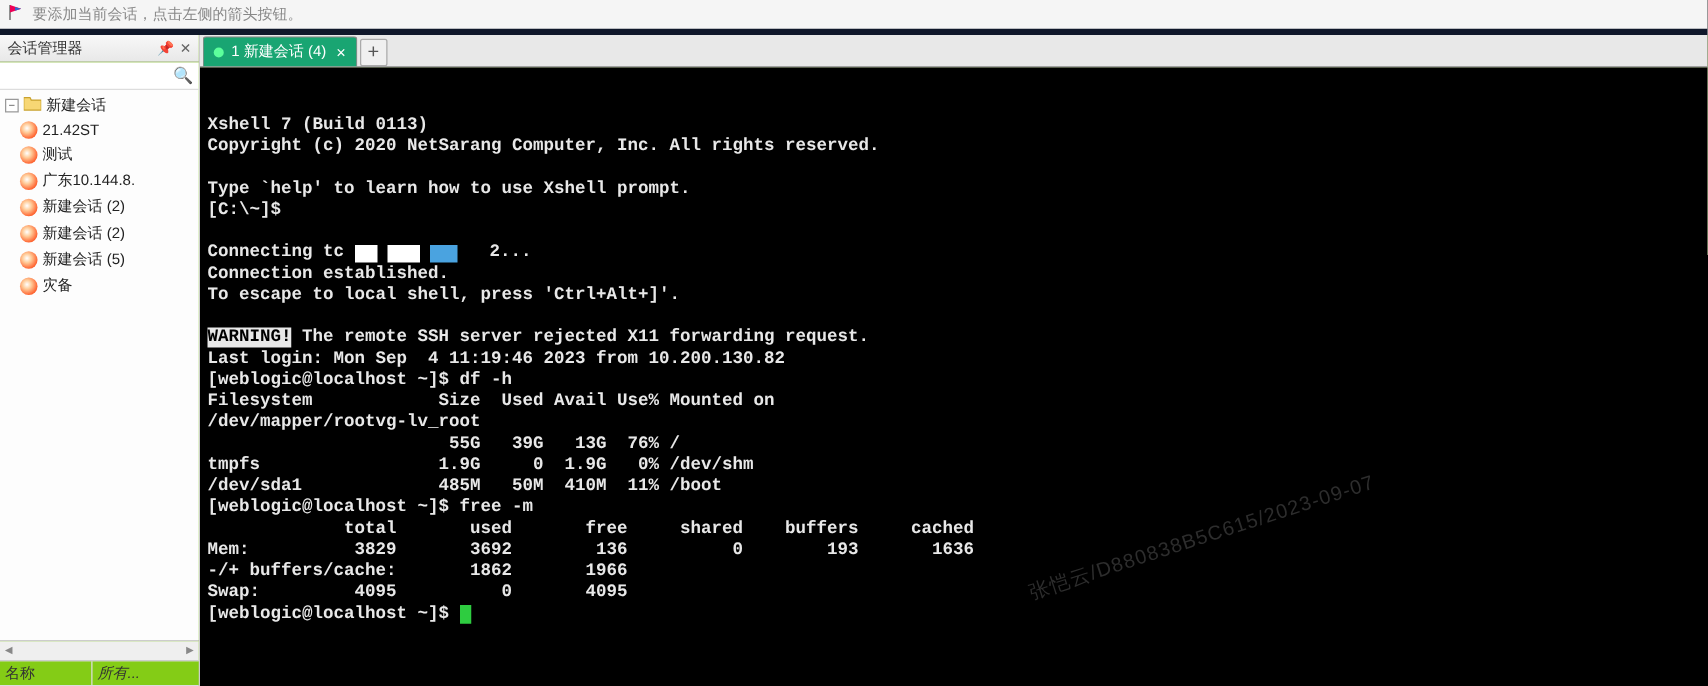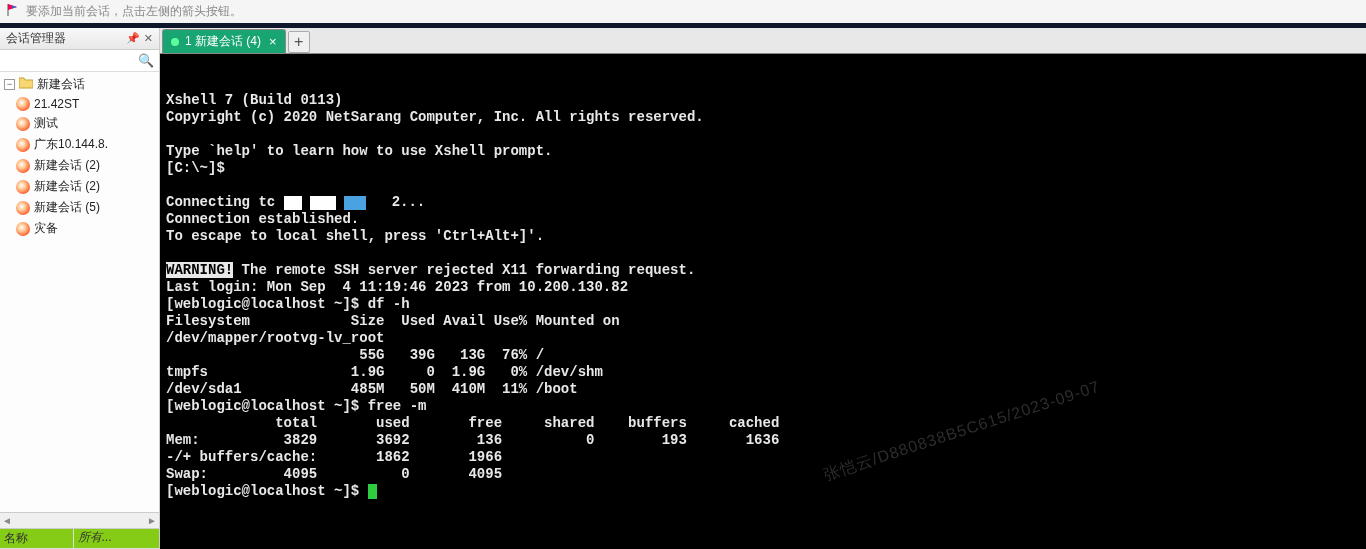--- a/index.html
+++ b/index.html
@@ -15,21 +15,21 @@
 .sidebar-search .mag { color: #888; font-size: 13px; }
 .tree { flex: 1; overflow: auto; background: #fdfdfd; padding: 2px 0; }
 .tree-root { display: flex; align-items: center; padding: 2px 4px; color: #222; cursor: pointer; }
 .tree-root .exp { width: 11px; height: 11px; border: 1px solid #999; display: inline-flex; align-items: center; justify-content: center; font-size: 9px; line-height: 1; color: #555; margin-right: 4px; background: #fff; }
 .tree-root .folder-icon { margin-right: 4px; }
 .tree-item { display: flex; align-items: center; padding: 2px 4px 2px 16px; color: #222; cursor: pointer; white-space: nowrap; overflow: hidden; text-overflow: ellipsis; }
 .swirl-icon { width: 14px; height: 14px; margin-right: 4px; display: inline-block; border-radius: 50%; background: radial-gradient(circle at 40% 40%, #fff 0%, #ffcc99 30%, #ff6633 70%, #cc3300 100%); flex-shrink: 0; }
 .sidebar-bottom { border-top: 1px solid #ccc; }
 .sidebar-bottom .hscroll { height: 16px; background: #efefef; display: flex; align-items: center; justify-content: space-between; padding: 0 2px; color: #888; font-size: 10px; border-bottom: 1px solid #ccc; }
 .sidebar-props { font-size: 12px; }
-.prop-row { display: flex; border-bottom: 1px solid #ddd; height: 20px; align-items: flex-start; }
+.prop-row { display: flex; border-bottom: 1px solid #ddd; height: 20px; align-items: center; }
 .prop-label { width: 74px; padding-left: 4px; color: #333; border-right: 1px solid #ddd; height: 100%; display: flex; align-items: center; }
 .prop-value { padding-left: 4px; color: #333; font-style: italic; }
 .content { flex: 1; display: flex; flex-direction: column; background: #bef264; }
 .tabs { height: 26px; background: #e8e8e8; display: flex; align-items: flex-end; border-bottom: 1px solid #888; }
 .tab { height: 24px; display: flex; align-items: center; padding: 0 8px; font-size: 12px; border: 1px solid #888; border-bottom: none; background: #19a572; color: #fff; margin-left: 2px; border-radius: 3px 3px 0 0; }
 .tab .dot { width: 8px; height: 8px; background: #5cff9c; border-radius: 50%; margin-right: 6px; }
 .tab .tab-close { margin-left: 8px; color: #fff; cursor: pointer; font-size: 13px; }
 .newtab { width: 22px; height: 22px; display: flex; align-items: center; justify-content: center; color: #555; font-size: 16px; background: #f0f0f0; border: 1px solid #aaa; margin-left: 2px; cursor: pointer; border-radius: 2px; }
 .terminal { flex: 1; background: #000; color: #e8e8e8; font-family: "Consolas","Courier New",monospace; font-size: 14px; line-height: 17px; padding: 4px 6px; white-space: pre; overflow: hidden; position: relative; font-weight: bold; }
 .terminal .warn { background: #e8e8e8; color: #000; }

